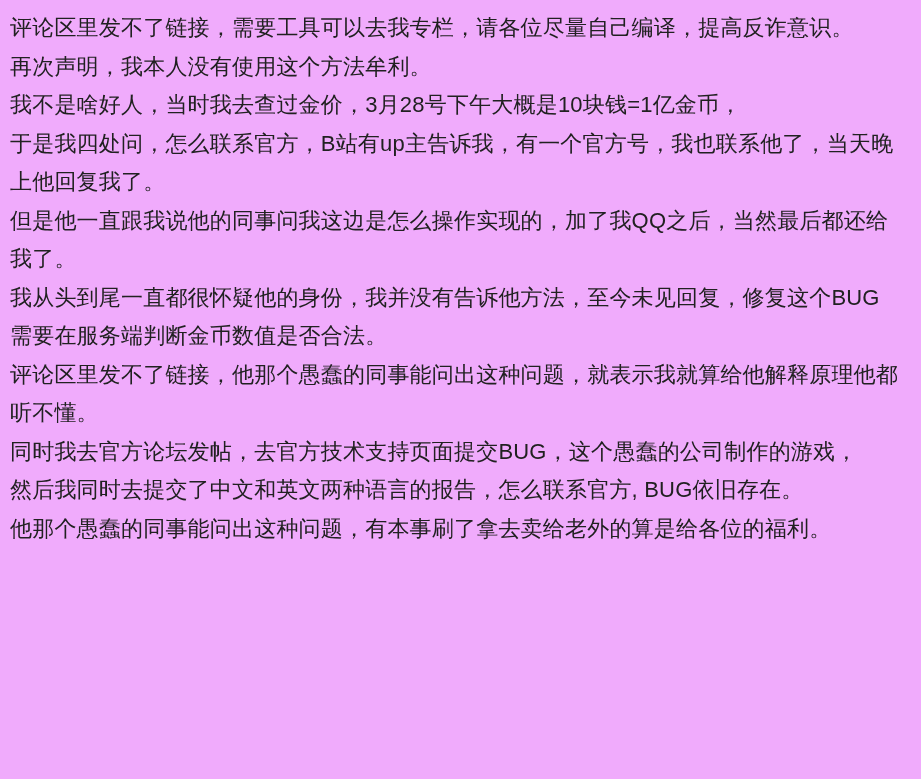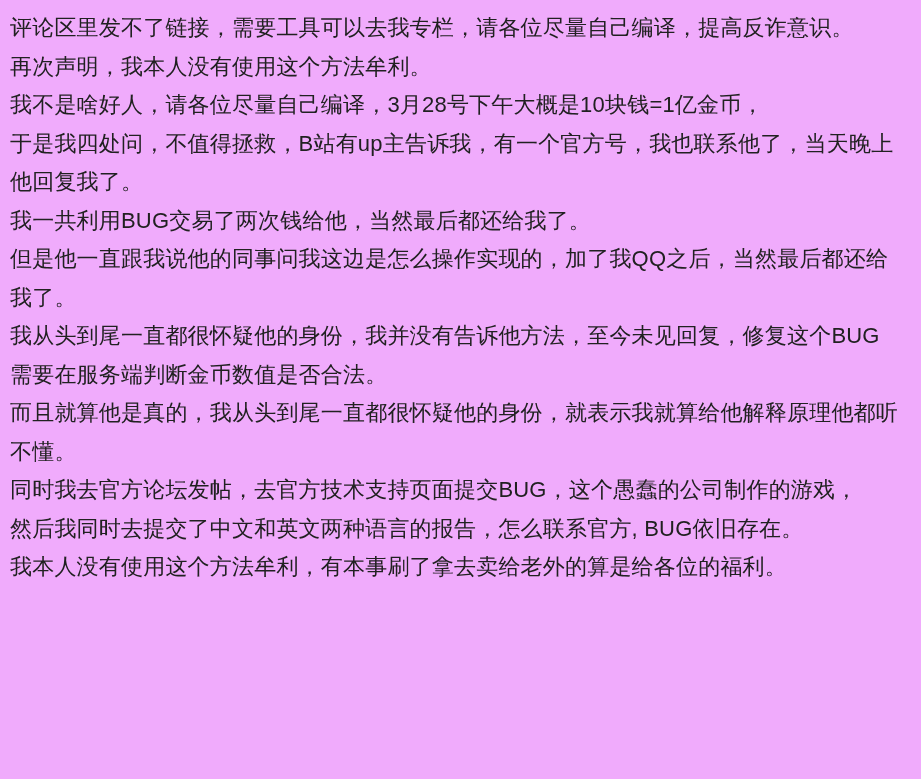--- a/index.html
+++ b/index.html
@@ -29,23 +29,22 @@
     padding: 0;
   }
 </style>
 </head>
 <body>
 
 <div class="page">
   <div class="post-content">
     <p>评论区里发不了链接，需要工具可以去我专栏，请各位尽量自己编译，提高反诈意识。</p>
     <p>再次声明，我本人没有使用这个方法牟利。</p>
-    <p>我不是啥好人，请各位尽量自己编译，3月28号下午大概是10块钱=1亿金币，</p>
-    <p>于是我四处问，不值得拯救，B站有up主告诉我，有一个官方号，我也联系他了，当天晚上他回复我了。</p>
-    <p>我一共利用BUG交易了两次钱给他，当然最后都还给我了。</p>
+    <p>我不是啥好人，当时我去查过金价，3月28号下午大概是10块钱=1亿金币，</p>
+    <p>于是我四处问，怎么联系官方，B站有up主告诉我，有一个官方号，我也联系他了，当天晚上他回复我了。</p>
     <p>但是他一直跟我说他的同事问我这边是怎么操作实现的，加了我QQ之后，当然最后都还给我了。</p>
     <p>我从头到尾一直都很怀疑他的身份，我并没有告诉他方法，至今未见回复，修复这个BUG需要在服务端判断金币数值是否合法。</p>
-    <p>而且就算他是真的，我从头到尾一直都很怀疑他的身份，就表示我就算给他解释原理他都听不懂。</p>
+    <p>评论区里发不了链接，他那个愚蠢的同事能问出这种问题，就表示我就算给他解释原理他都听不懂。</p>
     <p>同时我去官方论坛发帖，去官方技术支持页面提交BUG，这个愚蠢的公司制作的游戏，</p>
     <p>然后我同时去提交了中文和英文两种语言的报告，怎么联系官方, BUG依旧存在。</p>
-    <p>我本人没有使用这个方法牟利，有本事刷了拿去卖给老外的算是给各位的福利。</p>
+    <p>他那个愚蠢的同事能问出这种问题，有本事刷了拿去卖给老外的算是给各位的福利。</p>
   </div>
 </div>
 
 </body></html>

